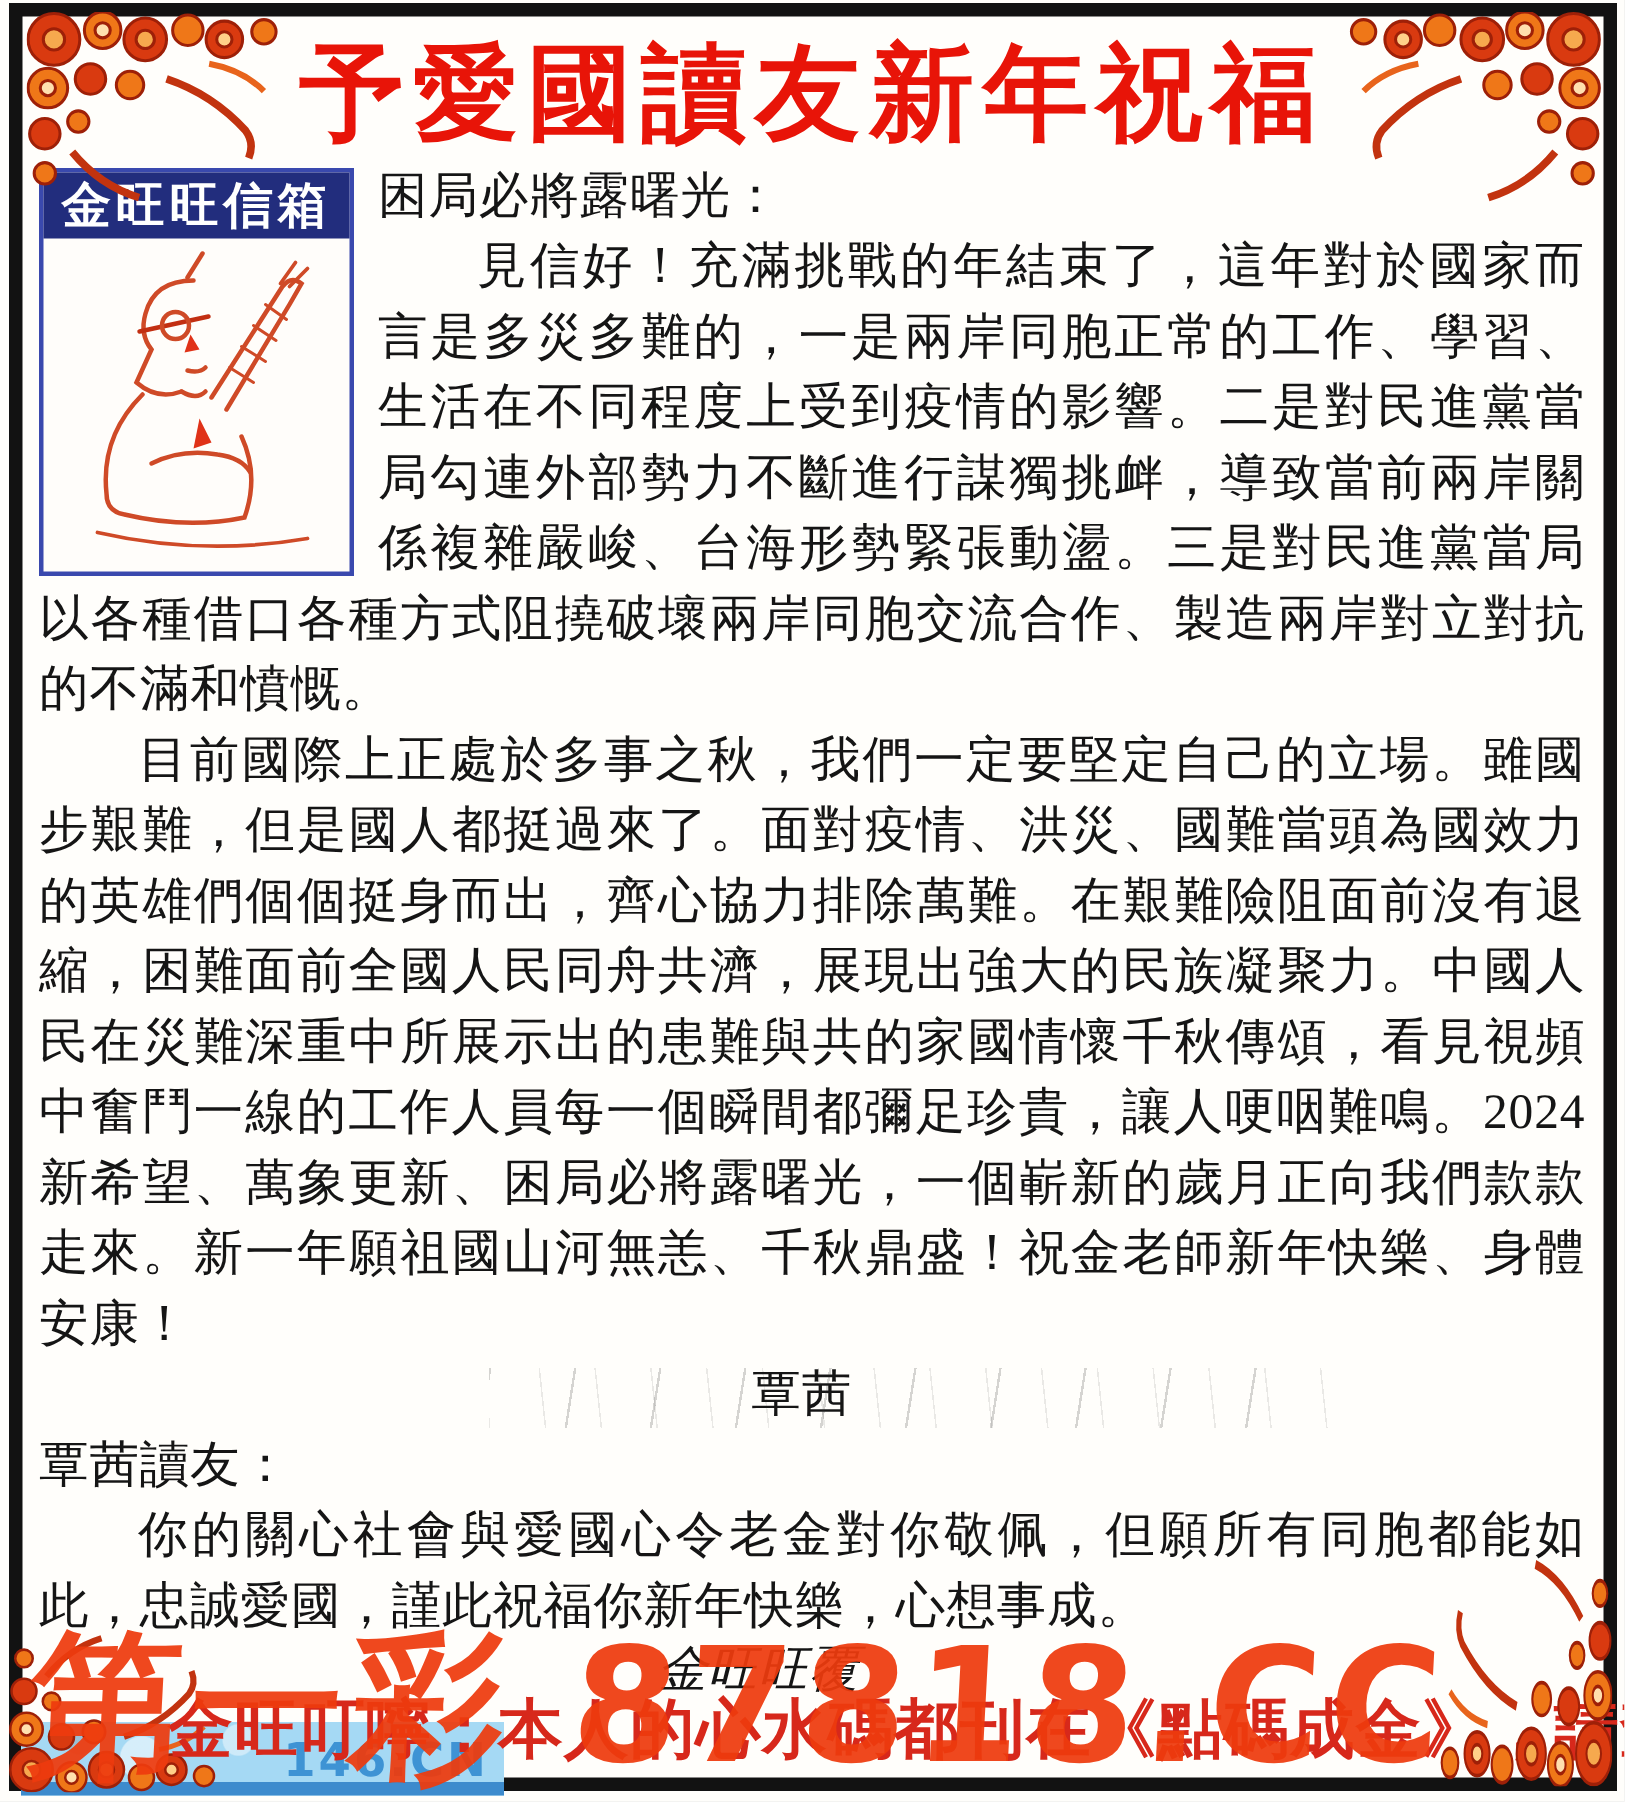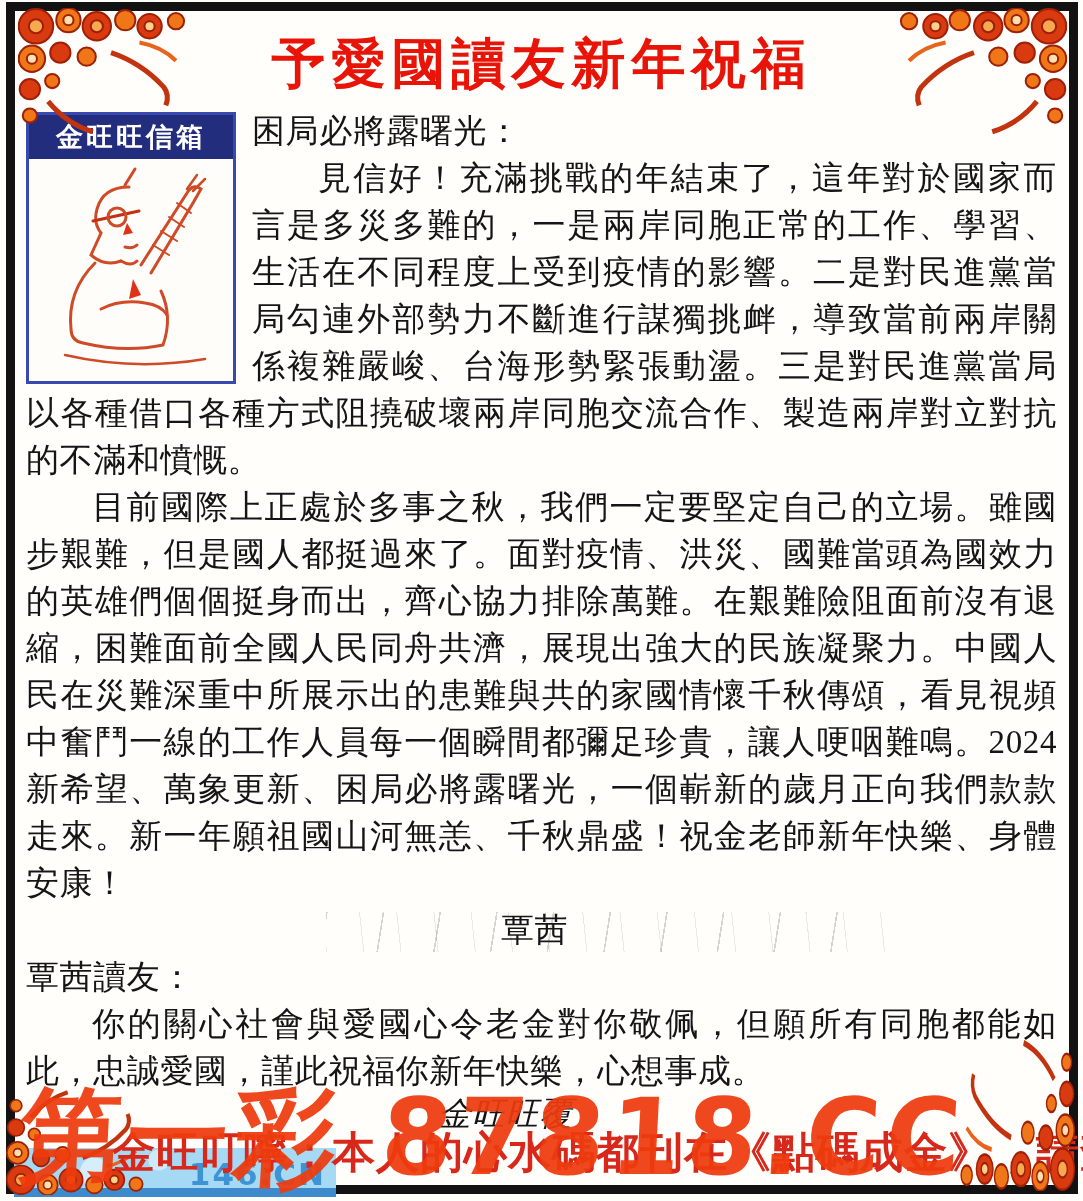--- a/index.html
+++ b/index.html
@@ -5,42 +5,42 @@
   html,body{margin:0;padding:0;background:#e9e9e9;}
   .page{
     position:relative; width:1083px; height:1201px; margin:0 auto;
     background:#fffefb; overflow:hidden;
     font-family:"Liberation Serif","DejaVu Serif",serif;
   }
   .frame{position:absolute; top:2px; left:6px; right:5px; bottom:7px;
     border:9px solid #121212; pointer-events:none; z-index:1;}
   .title{
     position:absolute; top:12px; left:130px; right:130px; z-index:2;
-    text-align:center; font-size:54px; font-weight:bold; color:#e81408;
+    text-align:center; font-size:70px; font-weight:bold; color:#e81408;
     letter-spacing:6px; line-height:104px; margin:0;
   }
   .corner{position:absolute; z-index:6;}
   .corner.tl{left:14px; top:8px; width:190px; height:142px;}
   .corner.tr{right:12px; top:8px; width:190px; height:142px; transform:scaleX(-1);}
   .corner.br{right:8px; bottom:10px; width:125px; height:170px; transform:scale(-1,-1);}
   .corner.bl{left:6px; bottom:6px; width:150px; height:118px; transform:scaleY(-1); z-index:4;}
   .letter{
     position:absolute; top:108px; left:26px; right:26px; z-index:2;
     font-size:33px; line-height:47px; letter-spacing:0.6px;
     color:#151515; text-align:justify;
   }
   .letter p{margin:0;}
   .indent{text-indent:2em;}
   .logobox{
     float:left; width:204px; margin:4px 16px 6px 0;
     border:3px solid #3a49ae; background:#fffdfa; box-sizing:content-box;
   }
   .logohead{
     background:#222d7d; color:#ffffff; height:44px; line-height:44px;
-    text-align:center; font-size:27px; font-weight:bold; letter-spacing:3px;
+    text-align:center; font-size:33px; font-weight:bold; letter-spacing:3px;
     font-family:"Liberation Sans","DejaVu Sans",sans-serif;
     text-indent:0;
   }
   .logofig{display:block; width:204px; height:222px;}
   .sig-row{position:relative; text-align:center; padding-right:14px;}
   .ghost{
     position:absolute; left:300px; top:5px; width:560px; height:40px;
     background:
       repeating-linear-gradient(99deg, rgba(45,45,45,.20) 0 1.6px, transparent 1.6px 56px),
       repeating-linear-gradient(84deg, rgba(45,45,45,.10) 0 1px, transparent 1px 37px);

